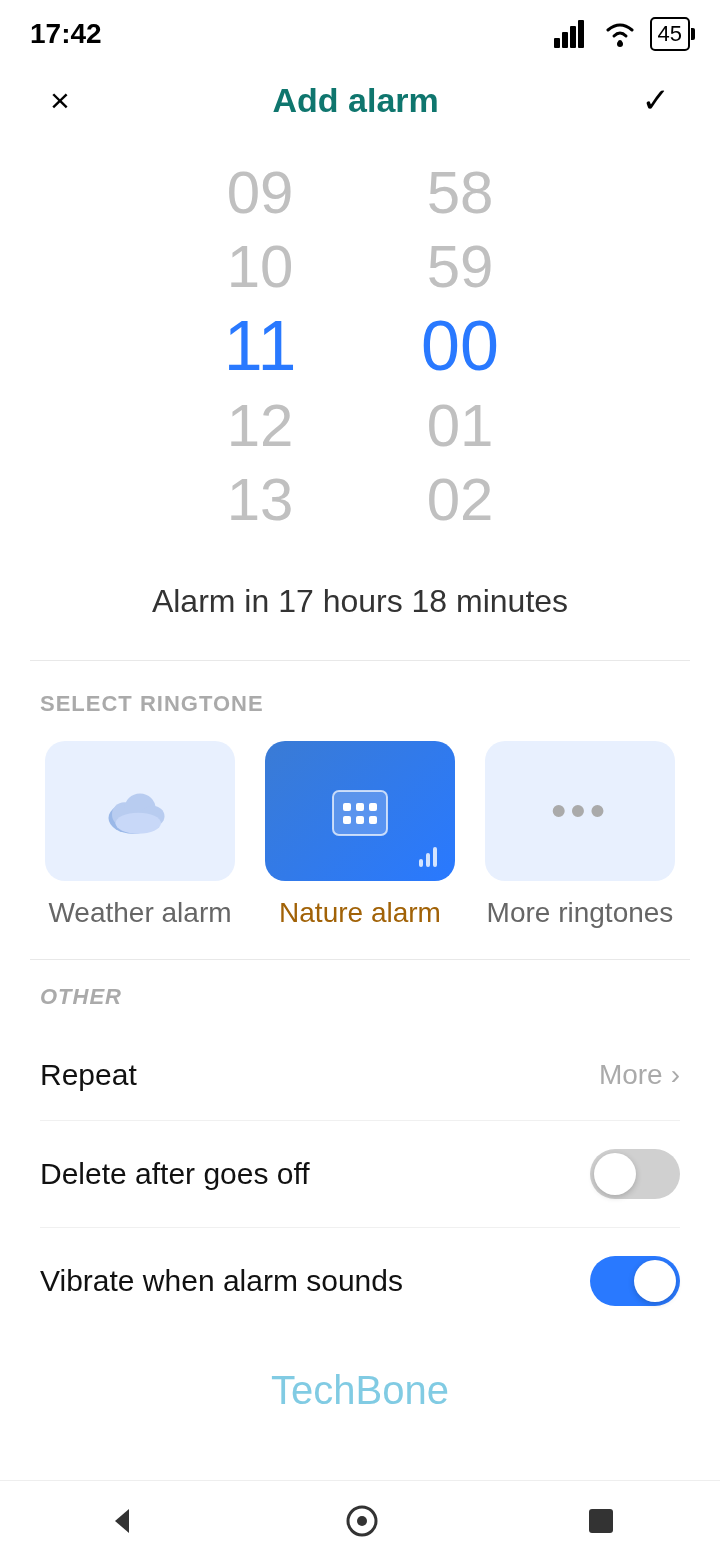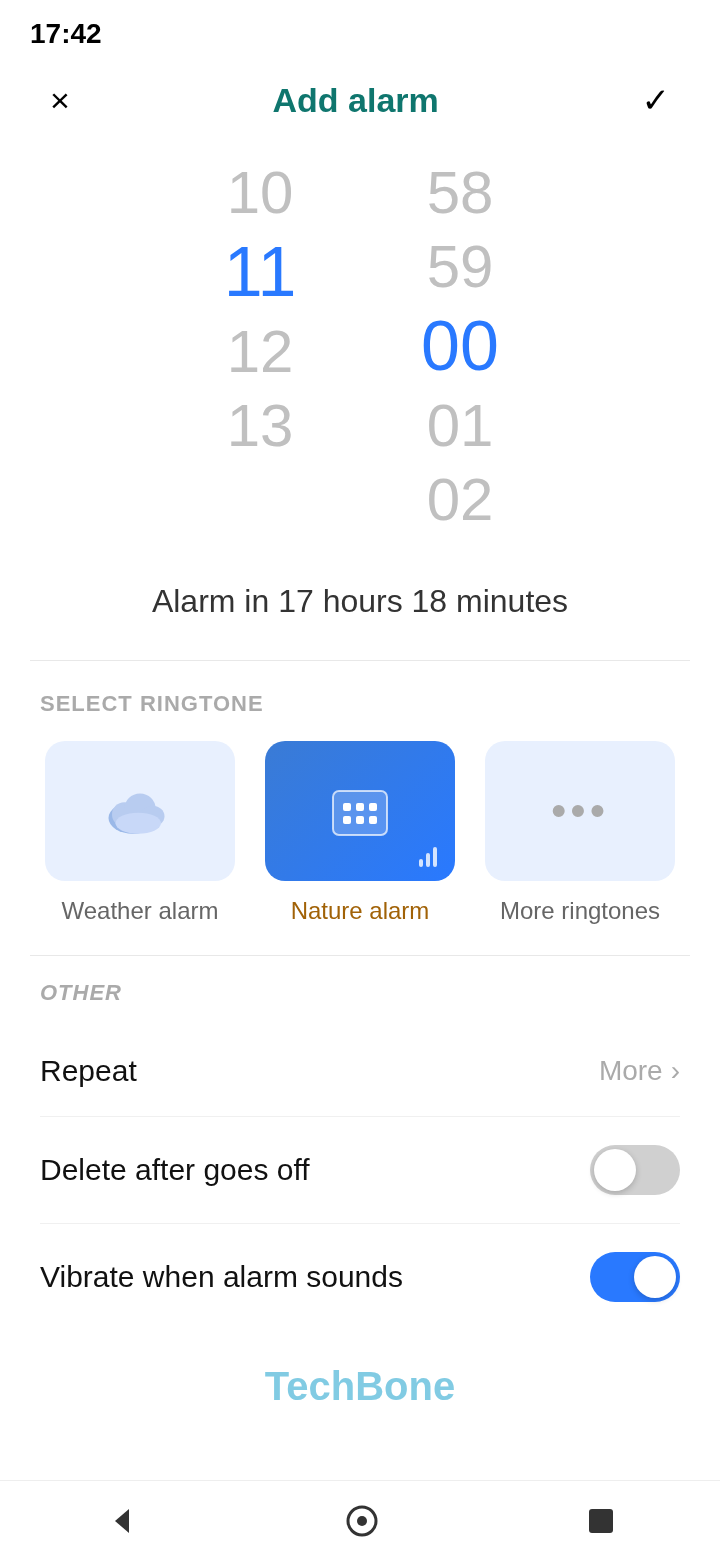--- a/index.html
+++ b/index.html
@@ -129,21 +129,21 @@
       border-radius: 20px;
       display: flex;
       align-items: center;
       justify-content: center;
       background: #e8f0fe;
     }
     .ringtone-icon-box.active {
       background: linear-gradient(135deg, #3a7bd5, #2979ff);
     }
     .ringtone-card-label {
-      font-size: 24px;
+      font-size: 28px;
       color: #666;
       text-align: center;
     }
     .ringtone-card-label.active {
       color: #a16207;
       text-align: right;
     }
 
     
     .cloud-svg { width: 70px; height: 60px; }
@@ -218,21 +218,21 @@
       left: 44px;
     }
     .toggle.off .toggle-thumb {
       left: 4px;
     }
 
     
     .watermark {
       text-align: center;
       font-size: 40px;
-      font-weight: 700;
+      font-weight: 400;
       color: #4db6d8;
       opacity: 0.7;
       padding: 10px 0 20px;
     }
 
     
     .nav-bar {
       position: absolute;
       bottom: 0;
       left: 0;
@@ -258,30 +258,52 @@
       font-size: 22px;
       font-weight: 500;
       color: #000;
     }
   </style>
 </head>
 <body>
 
 <div class="status-bar">
   <span class="status-time">17:42</span>
+  <div class="status-icons">
+
+    <svg width="36" height="28" viewBox="0 0 36 28">
+      <rect x="0" y="18" width="6" height="10" rx="1" fill="#000"></rect>
+      <rect x="8" y="12" width="6" height="16" rx="1" fill="#000"></rect>
+      <rect x="16" y="6" width="6" height="22" rx="1" fill="#000"></rect>
+      <rect x="24" y="0" width="6" height="28" rx="1" fill="#000"></rect>
+    </svg>
+
+    <svg width="36" height="28" viewBox="0 0 36 28">
+      <path d="M18 22 L18 22" stroke="#000" stroke-width="4" stroke-linecap="round"></path>
+      <path d="M12 16 Q18 10 24 16" stroke="#000" stroke-width="3" fill="none" stroke-linecap="round"></path>
+      <path d="M6 10 Q18 0 30 10" stroke="#000" stroke-width="3" fill="none" stroke-linecap="round"></path>
+      <circle cx="18" cy="24" r="3" fill="#000"></circle>
+    </svg>
+
+    <div style="display:flex;align-items:center;border:2.5px solid #000;border-radius:5px;padding:2px 6px;gap:4px;position:relative;">
+      <div style="position:absolute;right:-7px;top:50%;transform:translateY(-50%);width:4px;height:12px;background:#000;border-radius:0 2px 2px 0;"></div>
+      <span class="battery-text">45</span>
+    </div>
+  </div>
 </div>
 
 <div class="header">
   <button class="header-btn">×</button>
   <span class="header-title">Add alarm</span>
   <button class="header-btn">✓</button>
 </div>
 
 <div class="time-picker">
   <div class="time-column">
+    <div class="time-digit">09</div>
     <div class="time-digit">10</div>
     <div class="time-digit active">11</div>
     <div class="time-digit">12</div>
     <div class="time-digit">13</div>
   </div>
   <div class="time-column">
     <div class="time-digit">58</div>
     <div class="time-digit">59</div>
     <div class="time-digit active">00</div>
     <div class="time-digit">01</div>

